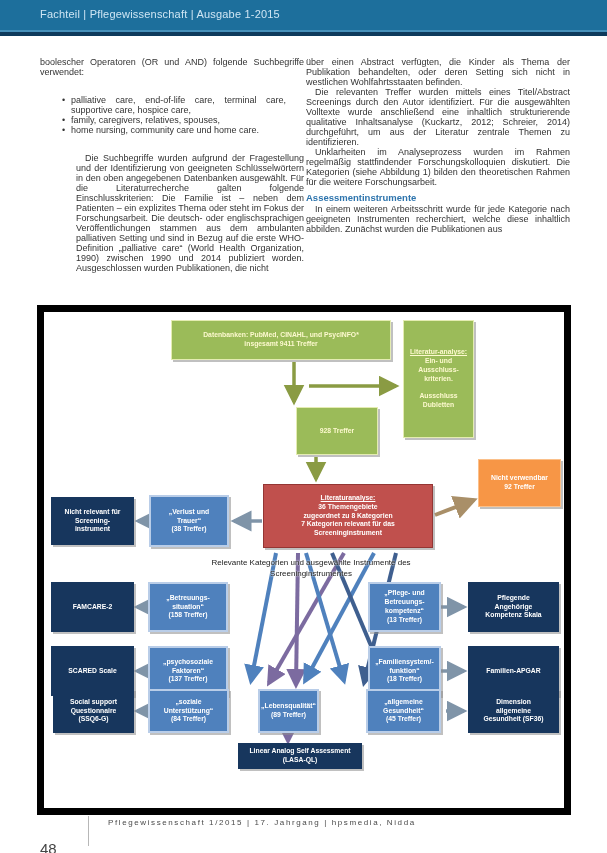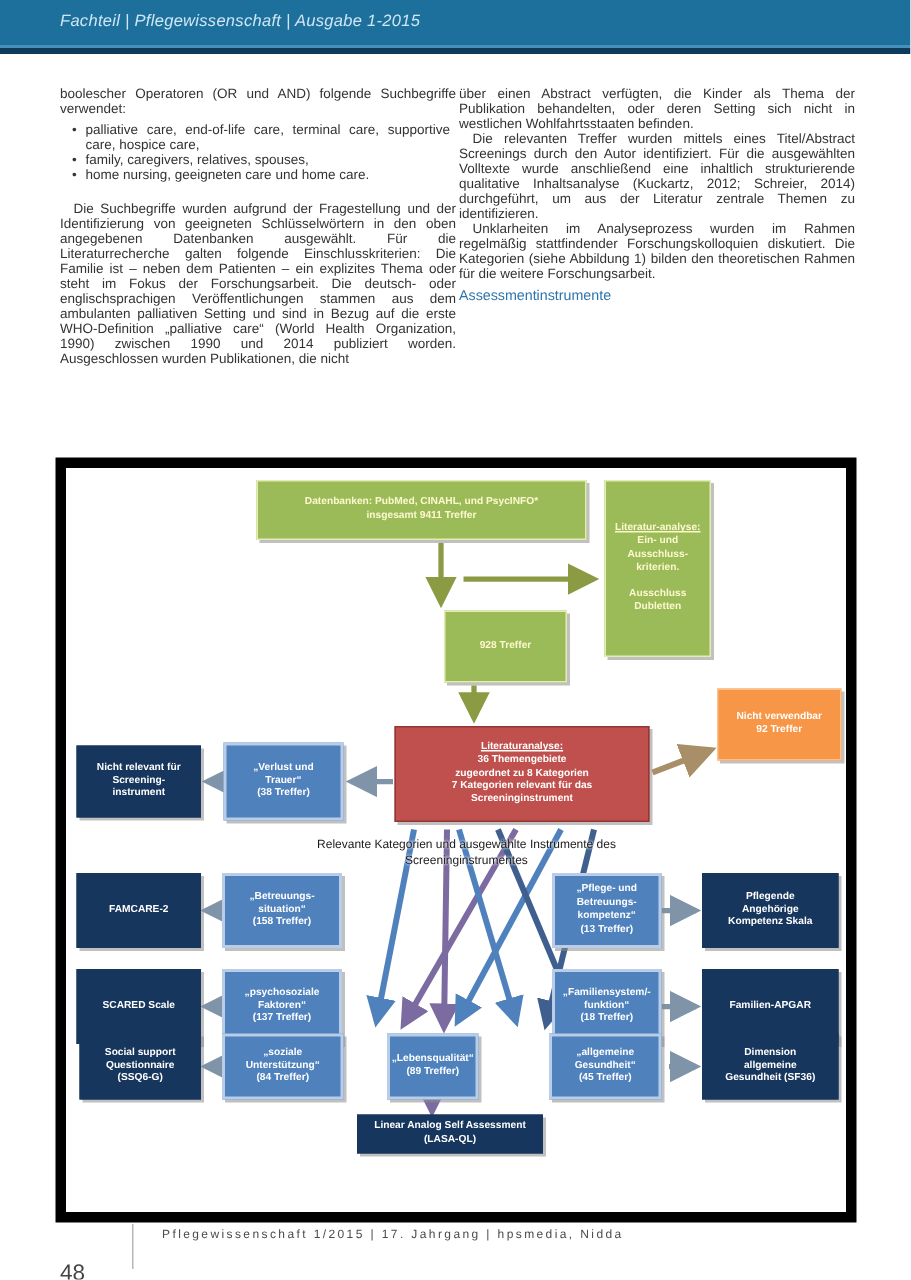--- a/index.html
+++ b/index.html
@@ -4,31 +4,31 @@
 <style>
   html,body{margin:0;padding:0;}
   body{width:607px;height:853px;position:relative;background:#ffffff;
        font-family:"Liberation Sans",sans-serif;color:#3a3a3a;}
   .abs{position:absolute;box-sizing:border-box;}
 
   
   .topbar{left:0;top:0;width:607px;height:30px;background:#1d6f9c;}
   .topbar-accent{left:0;top:30px;width:607px;height:2px;background:#4690ba;}
   .toprule{left:0;top:32px;width:607px;height:4px;background:#0e3a5c;}
-  .topbar-title{left:40px;top:8px;font-size:11px;color:#cfe6f4;letter-spacing:.2px;font-style:italic;}
+  .topbar-title{left:40px;top:8px;font-size:11px;color:#cfe6f4;letter-spacing:.2px;}
 
   
   .col{width:264px;font-size:9px;line-height:10px;text-align:justify;color:#333;}
   .col p{margin:0 0 0 0;}
-  .col p.sp{margin-top:13px;}
+  .col p.sp{margin-top:13px;margin-left:36px;}
   .indent{text-indent:9px;}
-  ul.bullets{margin:4px;padding:0 0 0 4px;list-style:none;}
+  ul.bullets{margin:18px;padding:0 0 0 4px;list-style:none;}
   ul.bullets li{padding-left:9px;position:relative;}
   ul.bullets li:before{content:"•";position:absolute;left:0;top:0;}
-  .subhead{color:#2d74ad;font-size:9.5px;font-weight:normal;margin:6px 0 1px 0;}
+  .subhead{color:#2d74ad;font-size:9.5px;font-weight:bold;margin:6px 0 1px 0;}
 
   
   .fig{left:37px;top:305px;width:534px;height:510px;background:#ffffff;
        border:7px solid #000000;}
   .fig-caption{left:8px;top:486px;width:520px;font-size:7.6px;font-style:italic;color:#2a7ab0;}
 
   .node{position:absolute;display:flex;flex-direction:column;align-items:center;justify-content:center;
         text-align:center;white-space:pre-line;box-sizing:border-box;
         font-size:6.8px;line-height:1.3;font-weight:bold;
         box-shadow:2px 2px 0 rgba(140,140,140,.55);}
@@ -55,30 +55,31 @@
 <div class="abs topbar"></div>
 <div class="abs topbar-accent"></div>
 <div class="abs toprule"></div>
 <div class="abs topbar-title">Fachteil | Pflegewissenschaft | Ausgabe 1-2015</div>
 
 <div class="abs col" style="left:40px;top:57px;">
   <p>boolescher Operatoren (OR und AND) folgende Suchbegriffe verwendet:</p>
   <ul class="bullets">
     <li>palliative care, end-of-life care, terminal care, supportive care, hospice care,</li>
     <li>family, caregivers, relatives, spouses,</li>
-    <li>home nursing, geeigneten care und home care.</li>
+    <li>home nursing, community care und home care.</li>
   </ul>
   <p class="sp indent">Die Suchbegriffe wurden aufgrund der Fragestellung und der Identifizierung von geeigneten Schlüsselwörtern in den oben angegebenen Datenbanken ausgewählt. Für die Literaturrecherche galten folgende Einschlusskriterien: Die Familie ist – neben dem Patienten – ein explizites Thema oder steht im Fokus der Forschungsarbeit. Die deutsch- oder englischsprachigen Veröffentlichungen stammen aus dem ambulanten palliativen Setting und sind in Bezug auf die erste WHO-Definition „palliative care“ (World Health Organization, 1990) zwischen 1990 und 2014 publiziert worden. Ausgeschlossen wurden Publikationen, die nicht</p>
 </div>
 
 <div class="abs col" style="left:306px;top:57px;">
   <p>über einen Abstract verfügten, die Kinder als Thema der Publikation behandelten, oder deren Setting sich nicht in westlichen Wohlfahrtsstaaten befinden.</p>
   <p class="indent">Die relevanten Treffer wurden mittels eines Titel/Abstract Screenings durch den Autor identifiziert. Für die ausgewählten Volltexte wurde anschließend eine inhaltlich strukturierende qualitative Inhaltsanalyse (Kuckartz, 2012; Schreier, 2014) durchgeführt, um aus der Literatur zentrale Themen zu identifizieren.</p>
   <p class="indent">Unklarheiten im Analyseprozess wurden im Rahmen regelmäßig stattfindender Forschungskolloquien diskutiert. Die Kategorien (siehe Abbildung 1) bilden den theoretischen Rahmen für die weitere Forschungsarbeit.</p>
   <div class="subhead">Assessmentinstrumente</div>
+  <p class="indent">In einem weiteren Arbeitsschritt wurde für jede Kategorie nach geeigneten Instrumenten recherchiert, welche diese inhaltlich abbilden. Zunächst wurden die Publikationen aus</p>
 </div>
 
 <div class="abs fig">
 
   <svg class="layer" viewBox="0 0 534 510">
     <defs>
       <marker id="m-olive" markerWidth="7" markerHeight="7" refX="5" refY="3" orient="auto">
           <path d="M0,0 L6,3 L0,6 z" fill="#8a9b43"></path>
         </marker>
       <marker id="m-gray" markerWidth="7" markerHeight="7" refX="5" refY="3" orient="auto">

